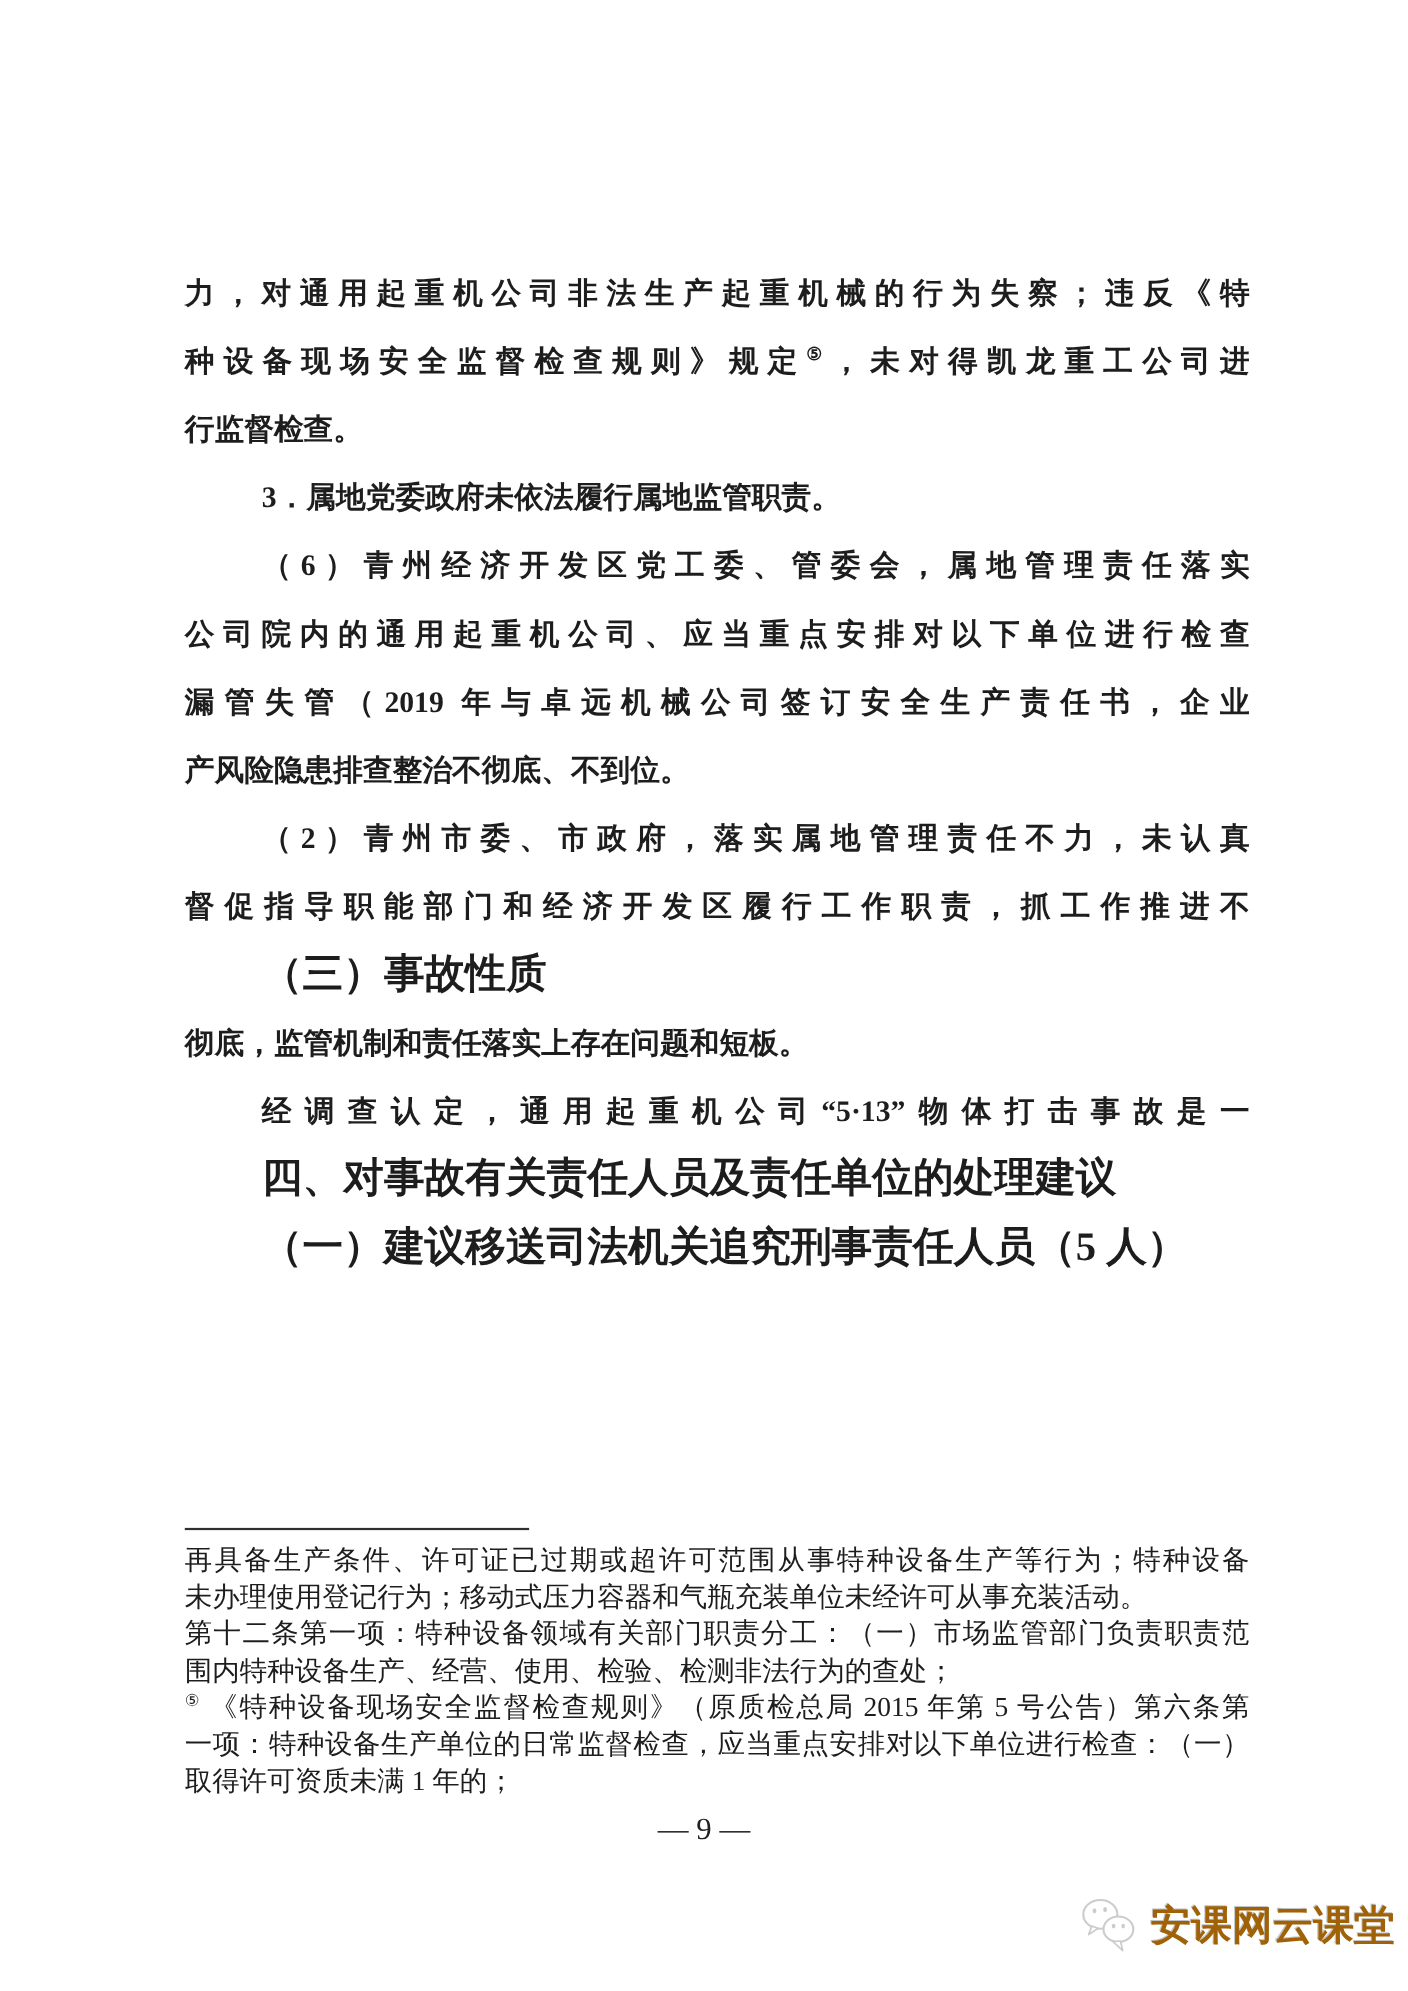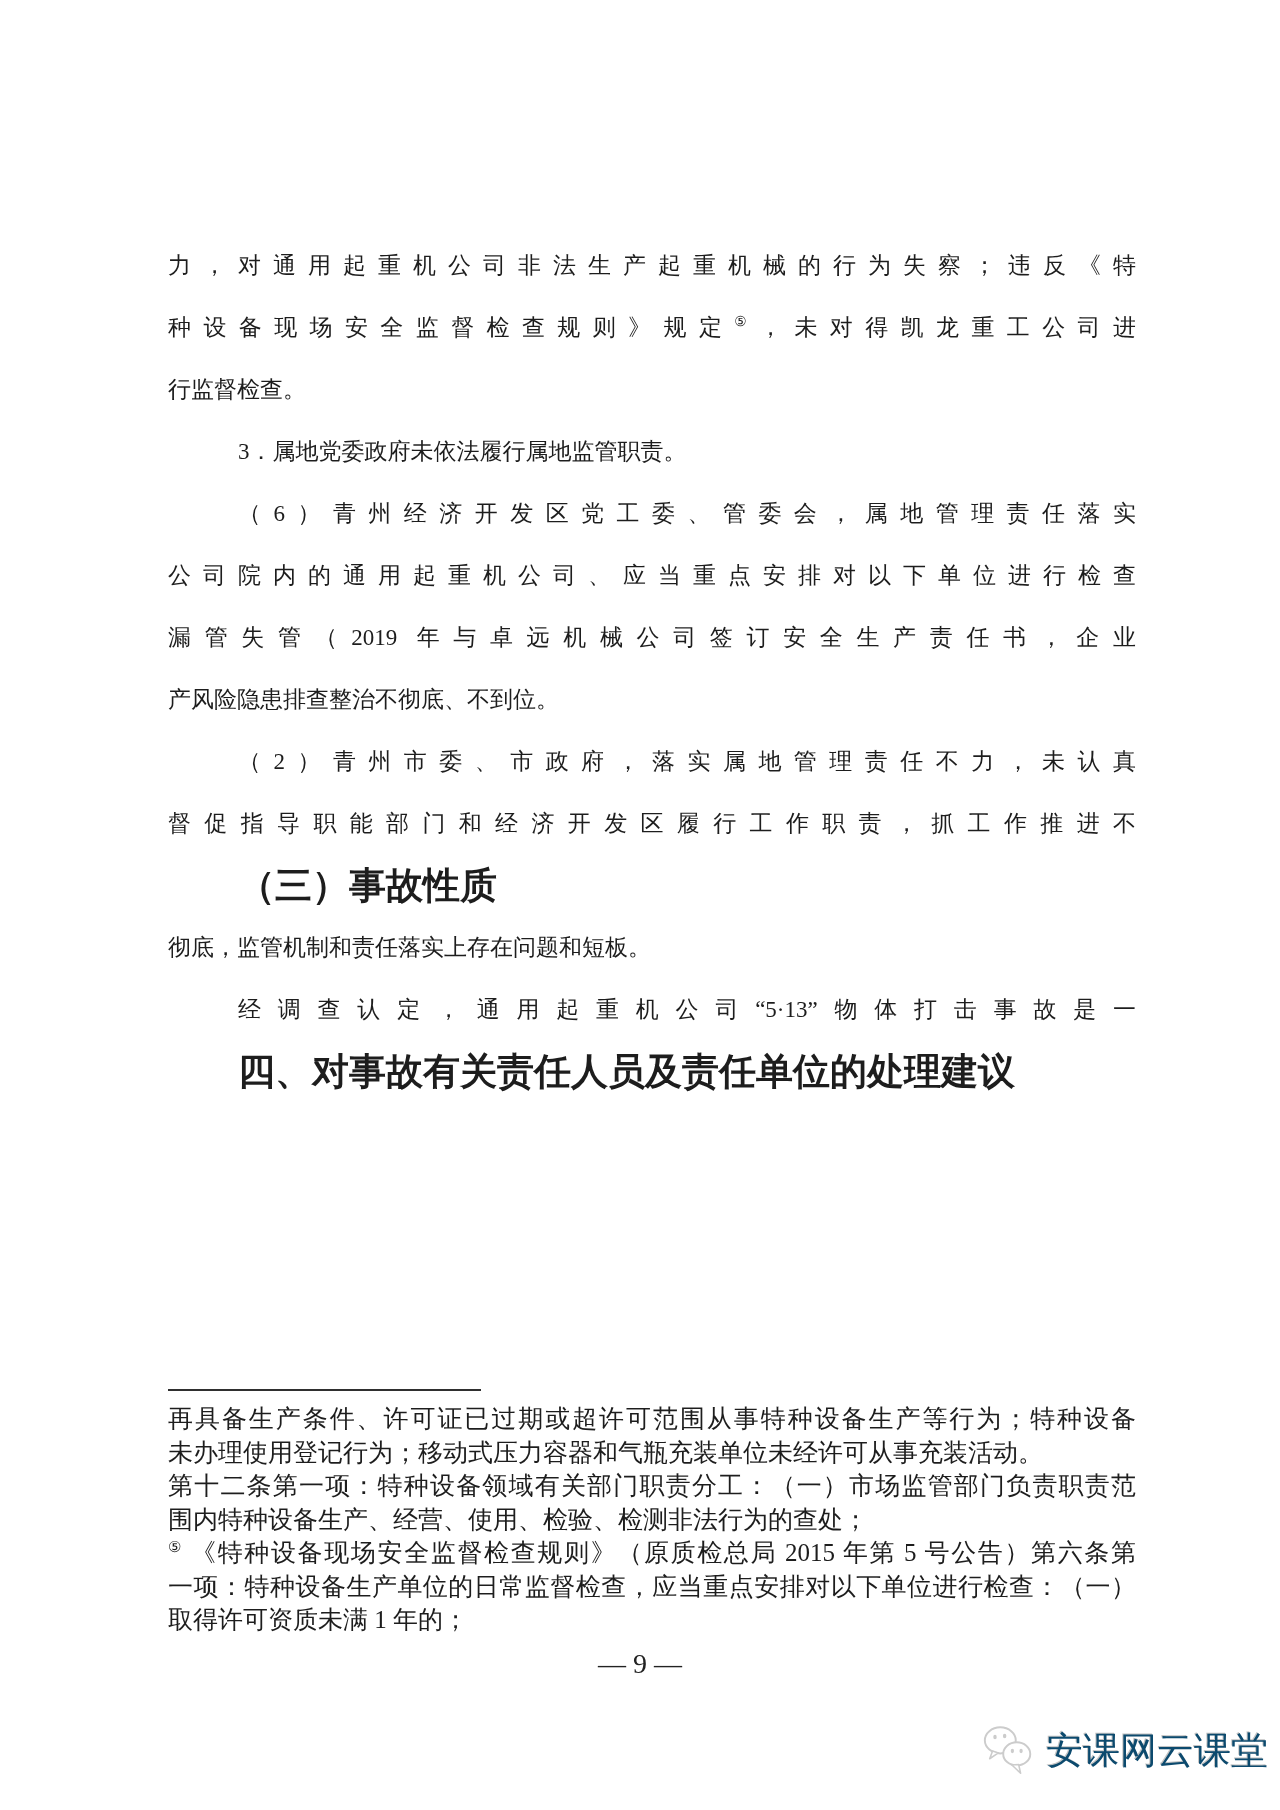--- a/index.html
+++ b/index.html
@@ -6,23 +6,24 @@
   .page {
     position:relative;
     width:1280px; height:1810px;
     background:#ffffff;
     font-family:"Liberation Serif","DejaVu Serif",serif;
     color:#1d1d1d;
     overflow:hidden;
   }
   .body-block { position:absolute; left:168px; top:235px; width:968px; }
   .bline {
-    font-size:23px;
+    font-size:27px;
     line-height:62px;
     white-space:nowrap;
+    font-weight:bold;
   }
   .bline.just { white-space:normal; text-align:justify; text-align-last:justify; }
   .bline.indent { padding-left:70px; }
   .bline.heading { font-size:37px; font-weight:bold; }
   .bline sup, .fline sup { font-size:0.6em; vertical-align:super; line-height:0; }
 
   .footnote-sep {
     position:absolute; left:168px; top:1389px; width:313px;
     border-top:2px solid #2f2f2f; height:0;
   }
@@ -40,23 +41,24 @@
   }
 
   .watermark {
     position:absolute; left:980px; top:1722px;
     display:flex; align-items:center; gap:8px;
   }
   .watermark-icon { width:58px; height:58px; flex:0 0 auto; }
   .watermark-text {
     font-family:"Liberation Sans","DejaVu Sans",sans-serif;
     font-size:37px;
-    color:#0c4a6e;
+    color:#a16207;
     text-shadow:-1px -1px 0 #c3c3c3, 1px 1px 0 #ffffff;
     white-space:nowrap;
+    font-weight:bold;
   }
 </style>
 </head>
 <body>
 
 <div class="page">
 
   <div class="body-block">
       <div class="bline just">力，对通用起重机公司非法生产起重机械的行为失察；违反《特</div>
       <div class="bline just">种设备现场安全监督检查规则》规定<sup>⑤</sup>，未对得凯龙重工公司进</div>
@@ -65,20 +67,21 @@
       <div class="bline indent just">（6）青州经济开发区党工委、管委会，属地管理责任落实</div>
       <div class="bline just">公司院内的通用起重机公司、应当重点安排对以下单位进行检查</div>
       <div class="bline just">漏管失管（2019 年与卓远机械公司签订安全生产责任书，企业</div>
       <div class="bline">产风险隐患排查整治不彻底、不到位。</div>
       <div class="bline indent just">（2）青州市委、市政府，落实属地管理责任不力，未认真</div>
       <div class="bline just">督促指导职能部门和经济开发区履行工作职责，抓工作推进不</div>
       <div class="bline indent heading">（三）事故性质</div>
       <div class="bline">彻底，监管机制和责任落实上存在问题和短板。</div>
       <div class="bline indent just">经调查认定，通用起重机公司“5·13”物体打击事故是一</div>
       <div class="bline indent heading">四、对事故有关责任人员及责任单位的处理建议</div>
+      <div class="bline indent heading">（一）建议移送司法机关追究刑事责任人员（5 人）</div>
     </div>
 
   <div class="footnote-sep"></div>
 
   <div class="footnote-block">
       <div class="fline just">再具备生产条件、许可证已过期或超许可范围从事特种设备生产等行为；特种设备</div>
       <div class="fline">未办理使用登记行为；移动式压力容器和气瓶充装单位未经许可从事充装活动。</div>
       <div class="fline just">第十二条第一项：特种设备领域有关部门职责分工：（一）市场监管部门负责职责范</div>
       <div class="fline">围内特种设备生产、经营、使用、检验、检测非法行为的查处；</div>
       <div class="fline just"><sup>⑤</sup> 《特种设备现场安全监督检查规则》（原质检总局 2015 年第 5 号公告）第六条第</div>

